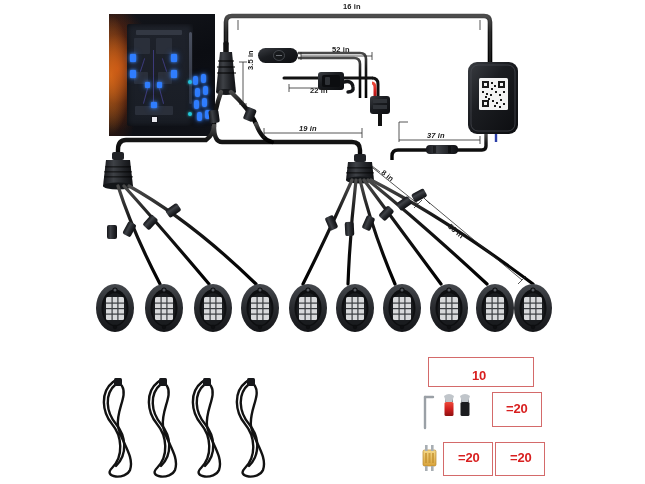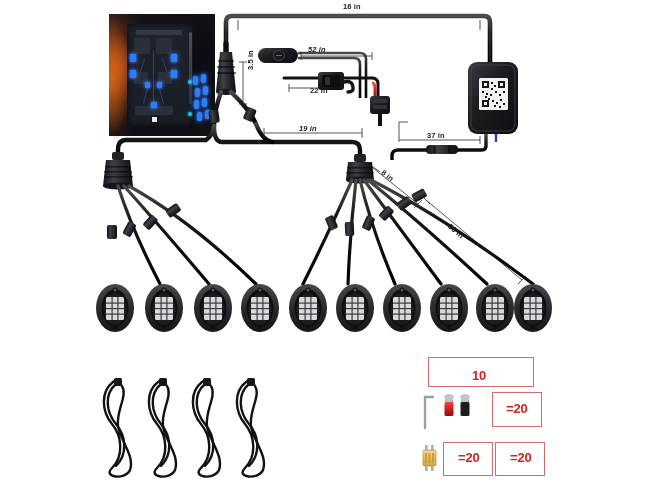--- a/index.html
+++ b/index.html
@@ -612,27 +612,27 @@
       <circle cx="503" cy="458" r="5" fill="none" stroke="#8d9298" stroke-width="1.6"></circle>
       <circle cx="503" cy="458" r="2.6" fill="#2c2e32"></circle>
       <circle cx="503" cy="458" r="1.1" fill="#9aa0a6"></circle>
     </g>
   </svg>
 
   <div class="dim" style="left:343px; top:2px;">16 in</div>
 
   <div class="dim" style="left:246px; top:70px; transform:rotate(-90deg); transform-origin:0 0;">3.5 in</div>
 
-  <div class="dim" style="left:308px; top:45px;font-style:italic;">52 in</div>
+  <div class="dim" style="left:332px; top:45px;">52 in</div>
 
   <div class="dim" style="left:294px; top:86px;padding-left:16px;">22 in</div>
 
   <div class="dim" style="left:299px; top:124px;font-style:italic;">19 in</div>
 
-  <div class="dim" style="left:427px; top:131px;">37 in</div>
+  <div class="dim" style="left:427px; top:131px;font-style:italic;">37 in</div>
 
   <div class="dim" style="left:385px; top:168px; transform:rotate(38deg); transform-origin:0 0;">8 in</div>
 
   <div class="dim" style="left:452px; top:222px; transform:rotate(40deg); transform-origin:0 0;">58 in</div>
 
   <div class="acc-box" style="left:428px; top:357px; width:106px; height:30px;"></div>
   <div class="acc-count" style="left:472px; top:359px;margin-top:9px;">10</div>
 
   <div class="acc-box" style="left:492px; top:392px; width:50px; height:35px;"></div>
   <div class="acc-count" style="left:506px; top:401px;">=20</div>

